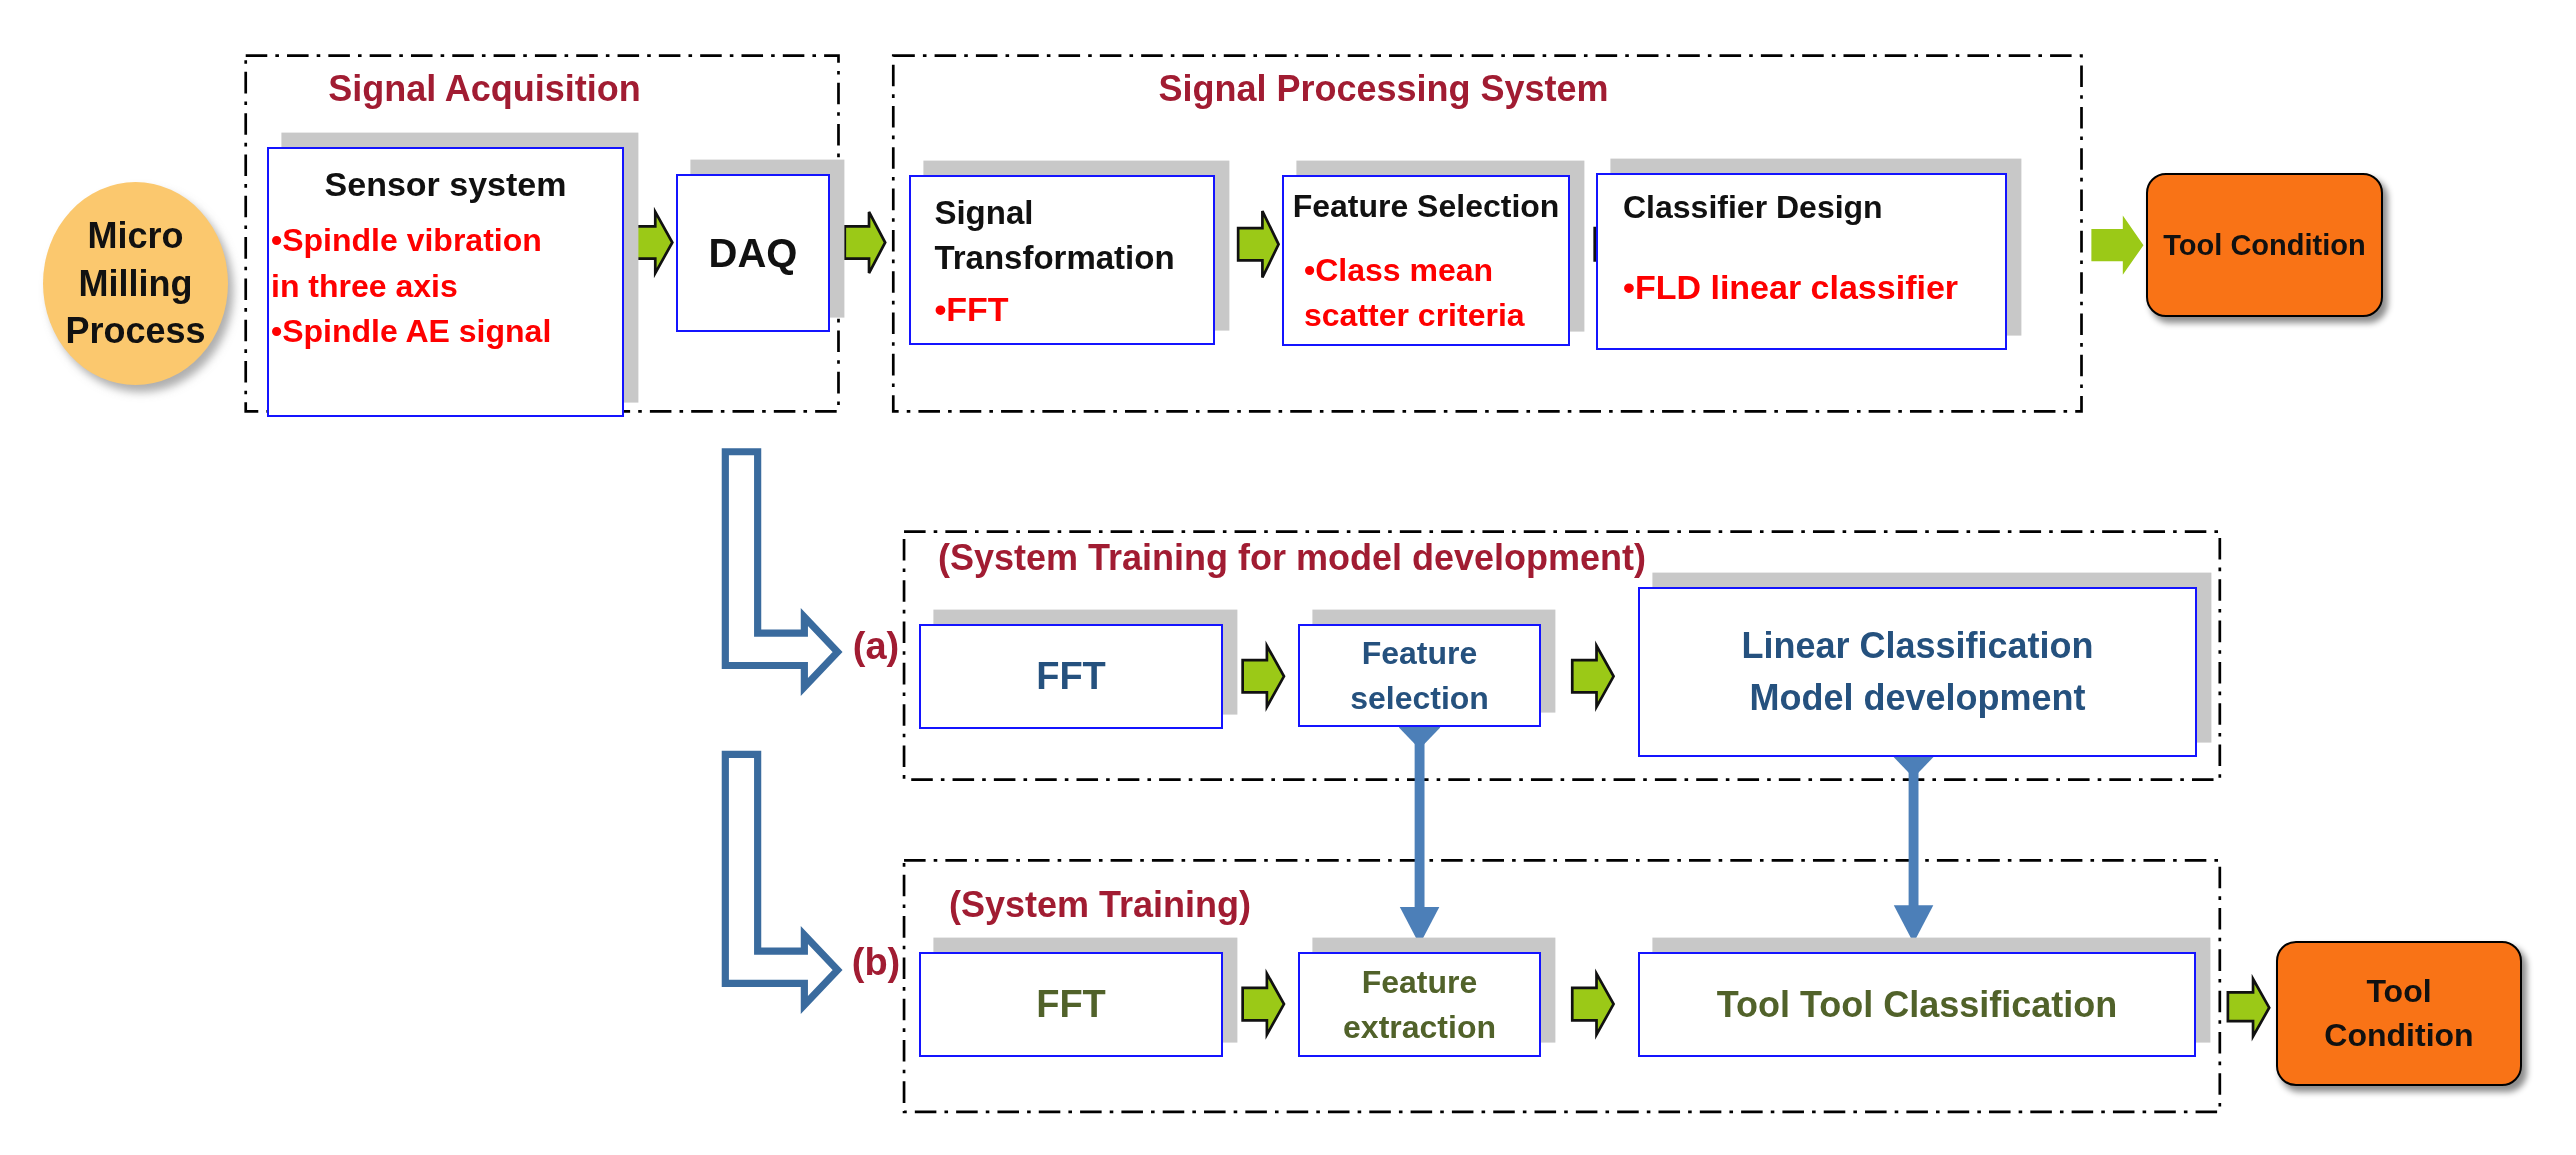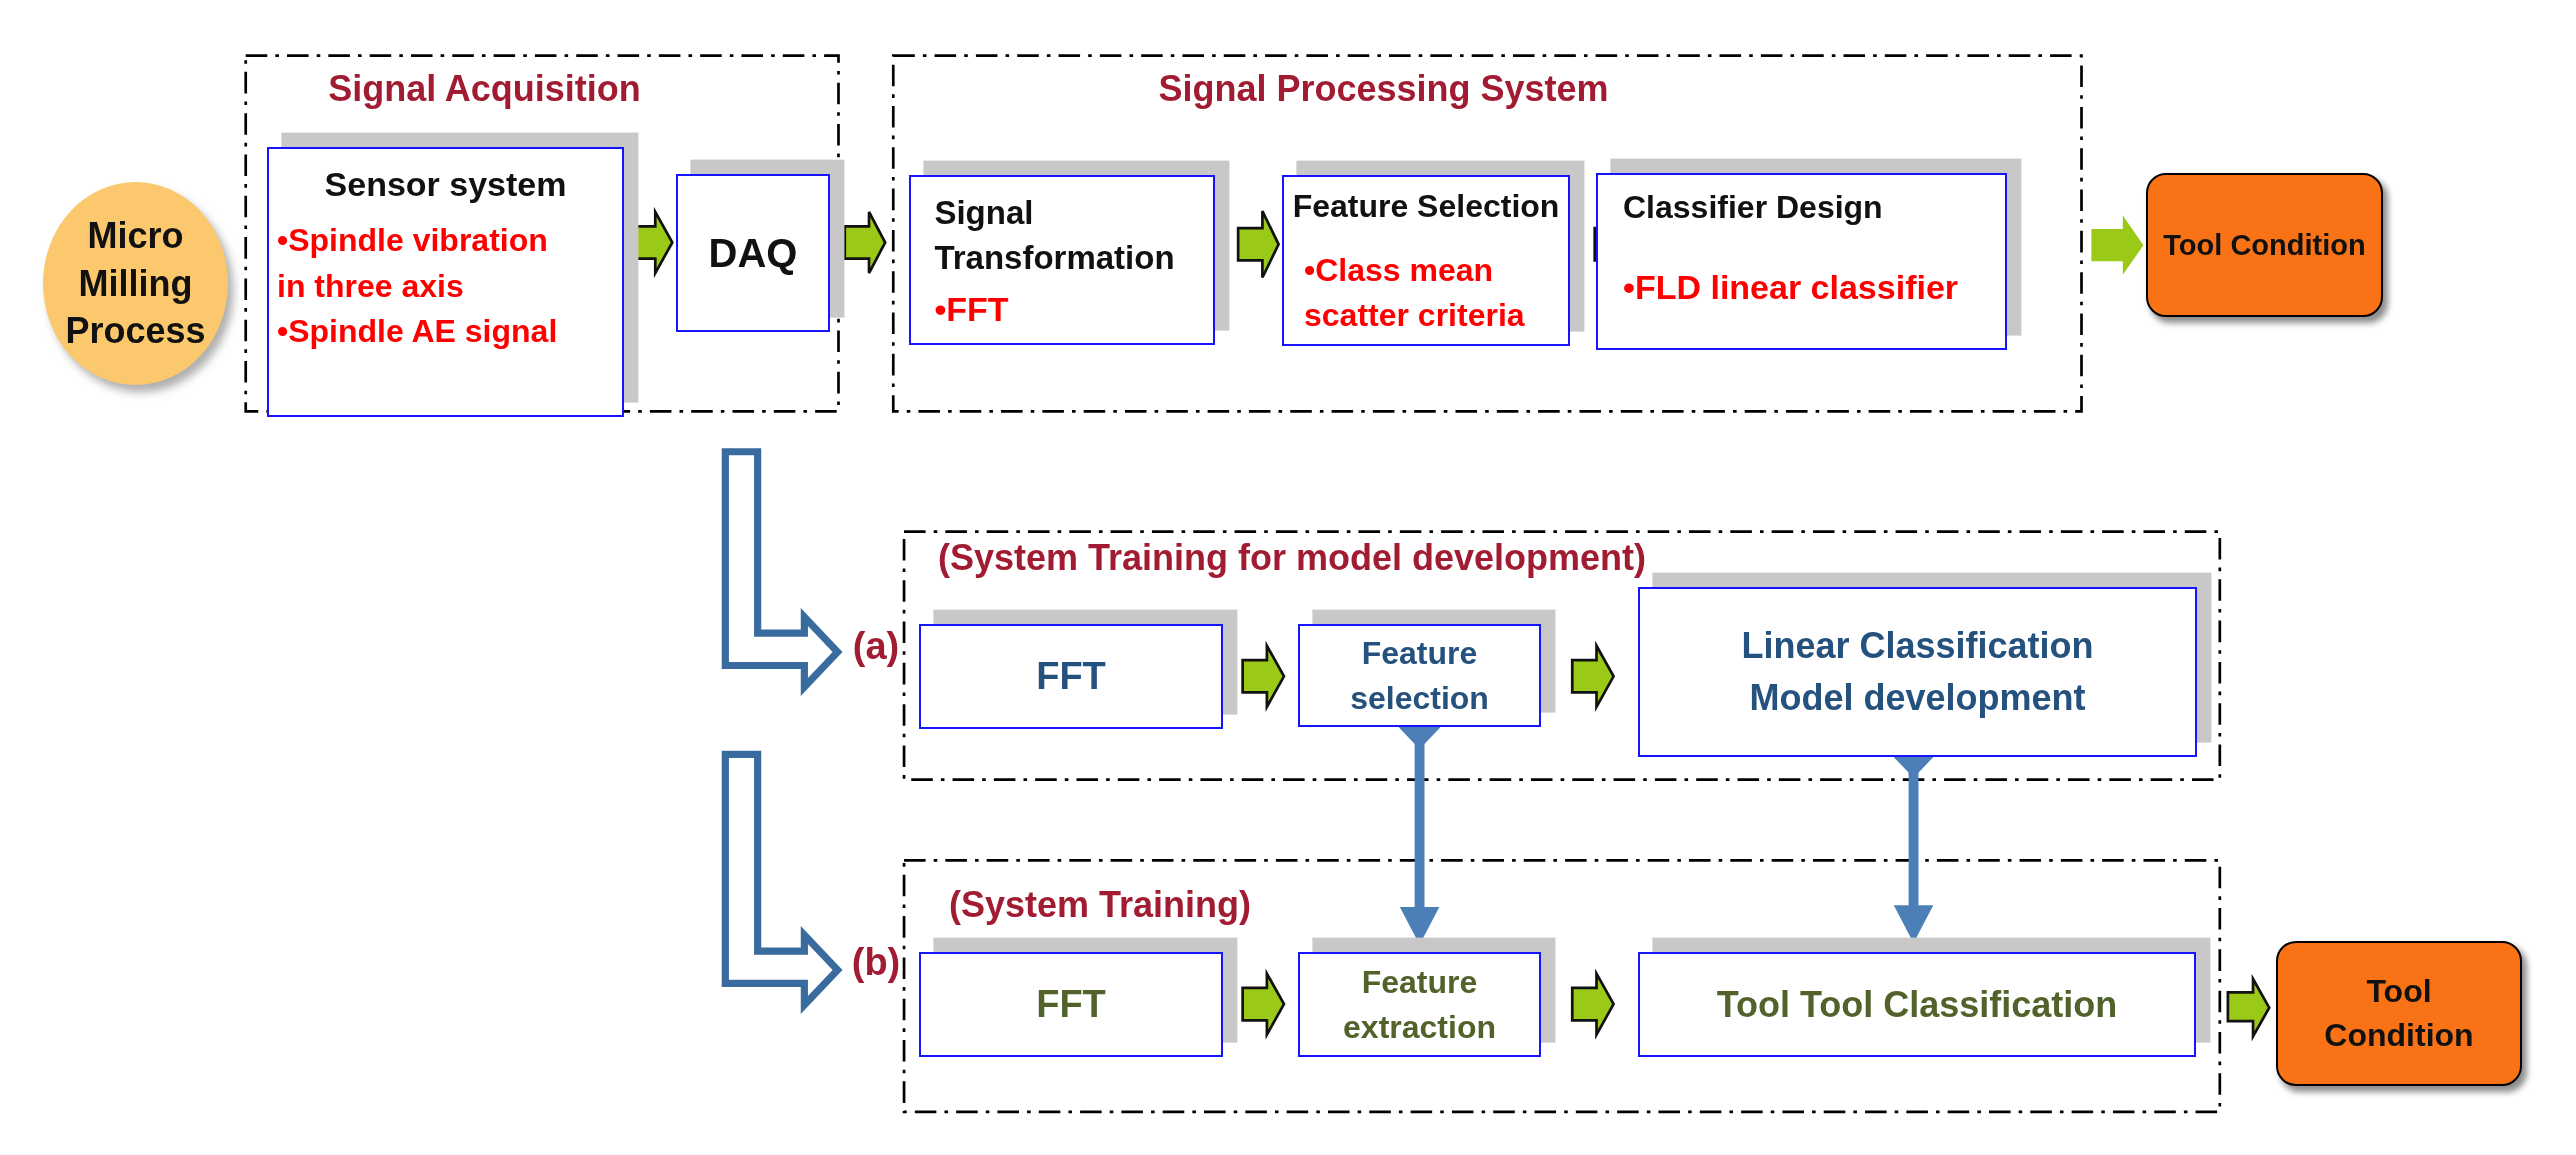--- a/index.html
+++ b/index.html
@@ -30,21 +30,21 @@
   .olive-text{color:#51622A;font-weight:bold;}
   .tc{
     background:#f97316;border:2.7px solid #000;border-radius:20px;
     color:#111;font-weight:bold;
     box-shadow:4.5px 5.4px 6.3px rgba(0,0,0,0.45);
   }
   .ab-label{color:#A11C32;font-weight:bold;font-size:38px;text-align:center;}
 
   
   .sensor-heading{font-size:34px;text-align:center;margin-top:16px;}
-  .sensor-bullets{margin-top:14.4px;padding:0 8px;font-size:32px;line-height:1.42;}
+  .sensor-bullets{margin-top:14.4px;padding:0 2px;font-size:32px;line-height:1.42;}
   
   .st-heading{font-size:33px;line-height:1.35;padding:14.4px 0 0 23.4px;}
   .st-bullet{position:absolute;left:23.4px;bottom:14.4px;font-size:34px;}
   
   .fs-heading{font-size:32px;text-align:center;margin-top:10.8px;}
   .fs-bullet{padding-left:20px;margin-top:23px;font-size:32px;line-height:1.4;}
   
   .cd-heading{font-size:32px;padding:14.4px 0 0 25px;}
   .cd-bullet{position:absolute;left:25px;top:93px;font-size:34px;}
 </style>

